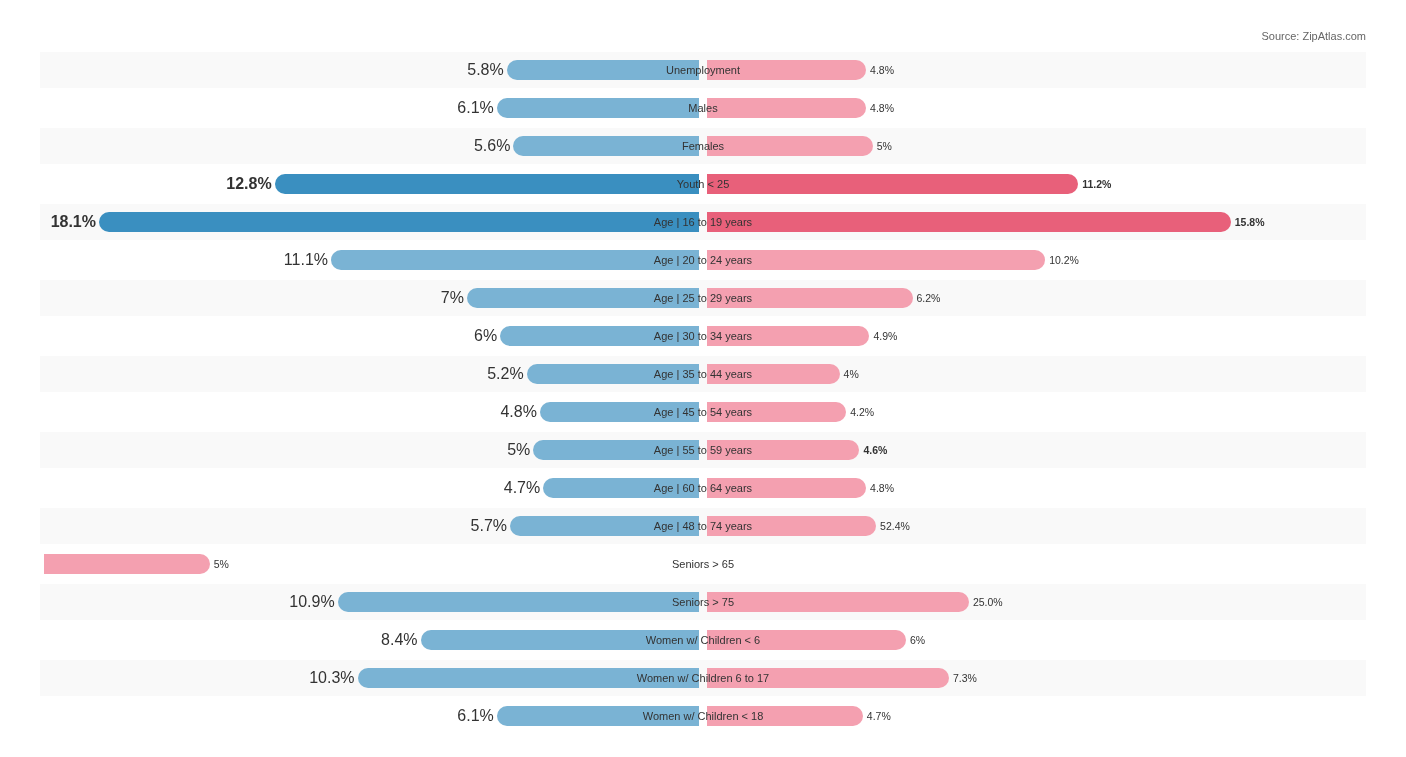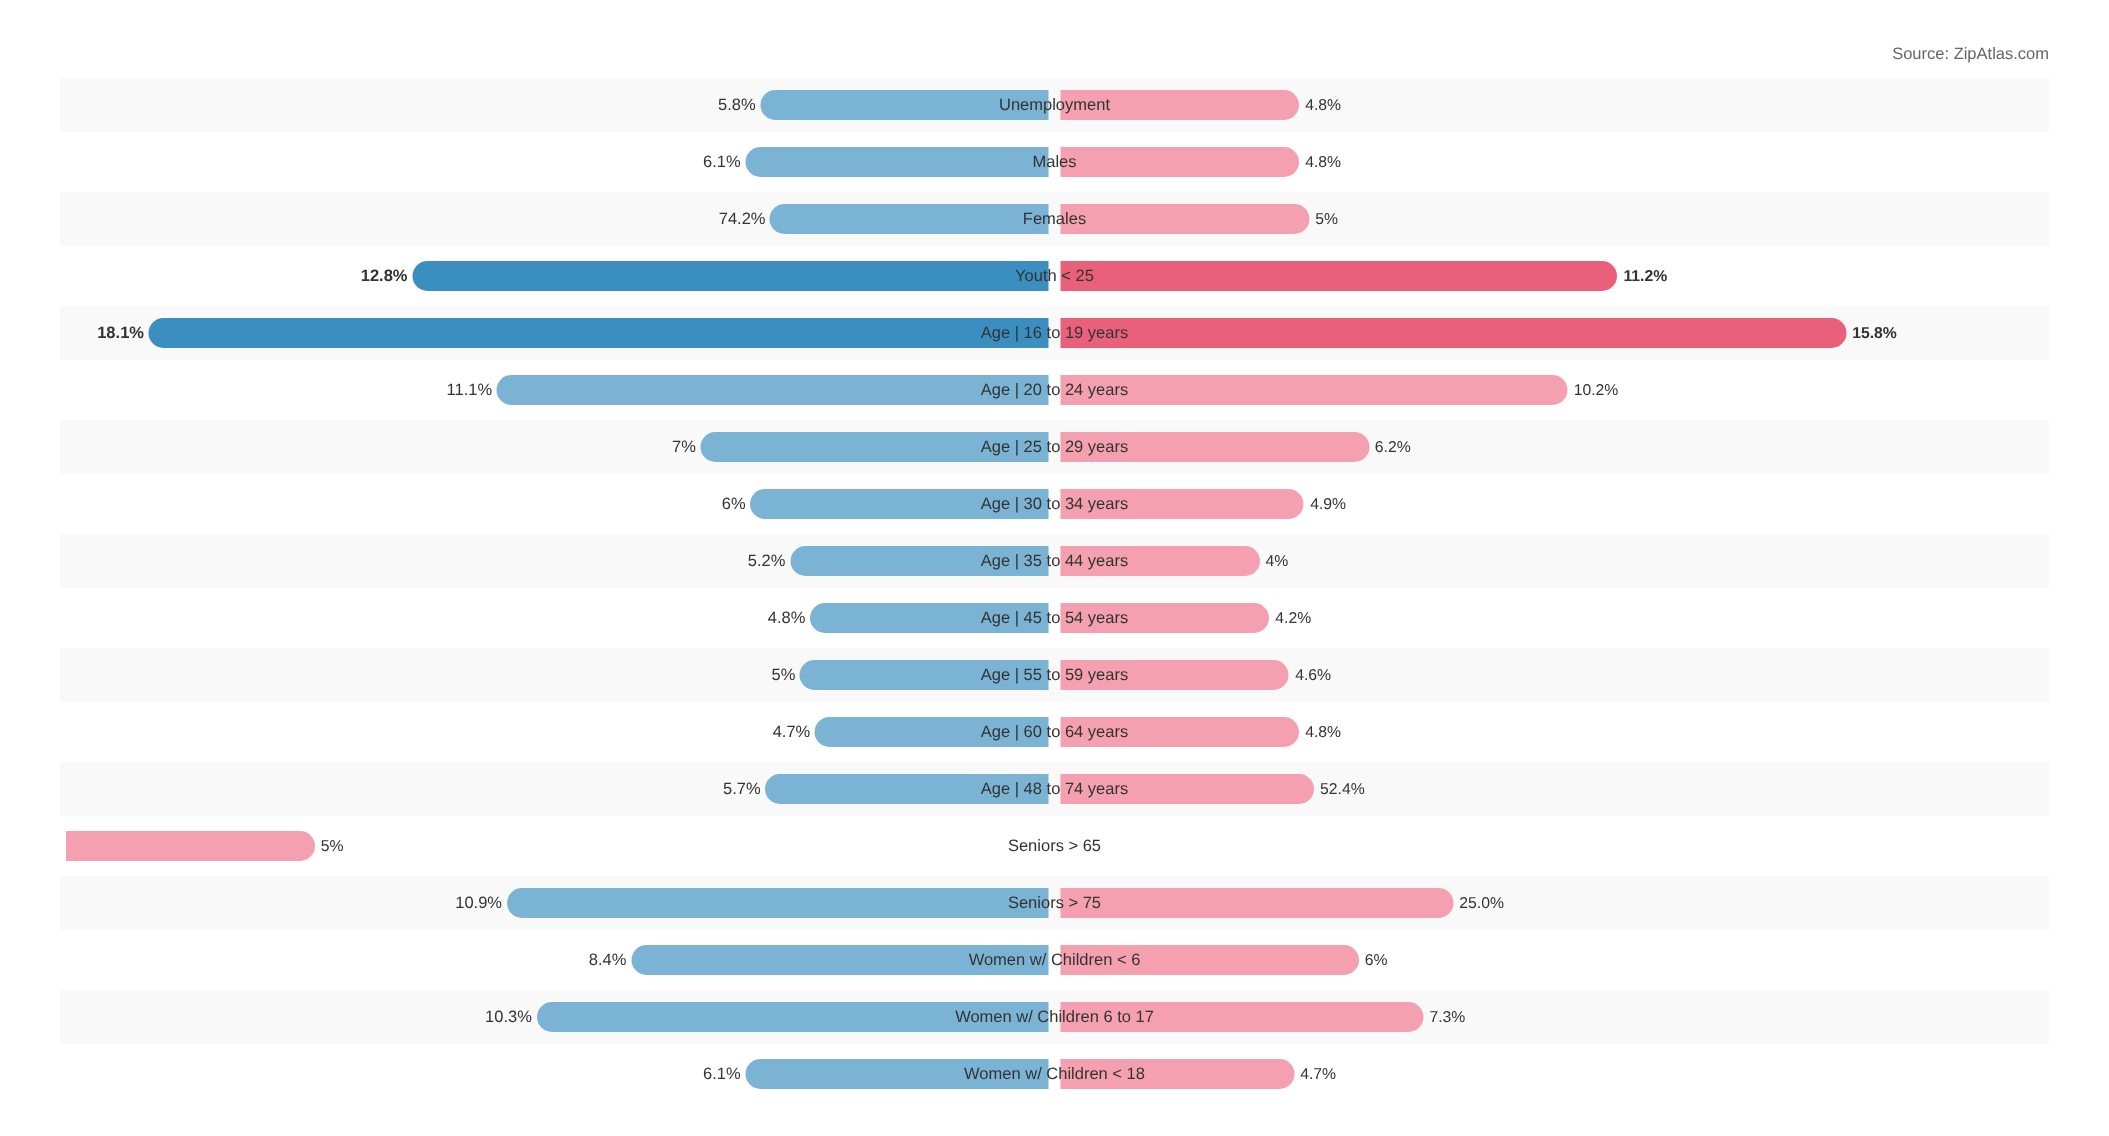--- a/index.html
+++ b/index.html
@@ -87,21 +87,21 @@
       height: 20px;
       background: #f4a0b0;
       border-radius: 0 10px 10px 0;
       position: absolute;
       left: 4px;
       display: flex;
       align-items: center;
     }
     .val-left {
       position: absolute;
-      font-size: 11px;
+      font-size: 16px;
       color: #333;
       white-space: nowrap;
     }
     .val-right {
       position: absolute;
       font-size: 10.5px;
       color: #333;
       white-space: nowrap;
     }
     
@@ -151,21 +151,21 @@
         4.8%
       </span>
     </div>
     <span class="label-center">Males</span>
   </div>
       <div class="row">
     <div class="left-section" style="position:relative;">
       <div class="bar-left " style="width:27.999999999999996%; right:4px; position:absolute;">
       </div>
       <span class="val-left" style="right: calc(27.999999999999996% + 7px); font-weight:normal;">
-        74.2%
+        5.6%
       </span>
     </div>
     <div class="right-section" style="position:relative;">
       <div class="bar-right " style="width:25%; left:4px; position:absolute;">
       </div>
       <span class="val-right" style="left: calc(25% + 8px); font-weight:normal;">
         5%
       </span>
     </div>
     <span class="label-center">Females</span>
@@ -293,21 +293,21 @@
     <div class="left-section" style="position:relative;">
       <div class="bar-left " style="width:25%; right:4px; position:absolute;">
       </div>
       <span class="val-left" style="right: calc(25% + 7px); font-weight:normal;">
         5%
       </span>
     </div>
     <div class="right-section" style="position:relative;">
       <div class="bar-right " style="width:23%; left:4px; position:absolute;">
       </div>
-      <span class="val-right" style="left: calc(23% + 8px); font-weight:normal;">
+      <span class="val-right" style="left: calc(23% + 8px); font-weight:bold;">
         4.6%
       </span>
     </div>
     <span class="label-center">Age | 55 to 59 years</span>
   </div>
       <div class="row">
     <div class="left-section" style="position:relative;">
       <div class="bar-left " style="width:23.5%; right:4px; position:absolute;">
       </div>
       <span class="val-left" style="right: calc(23.5% + 7px); font-weight:normal;">

